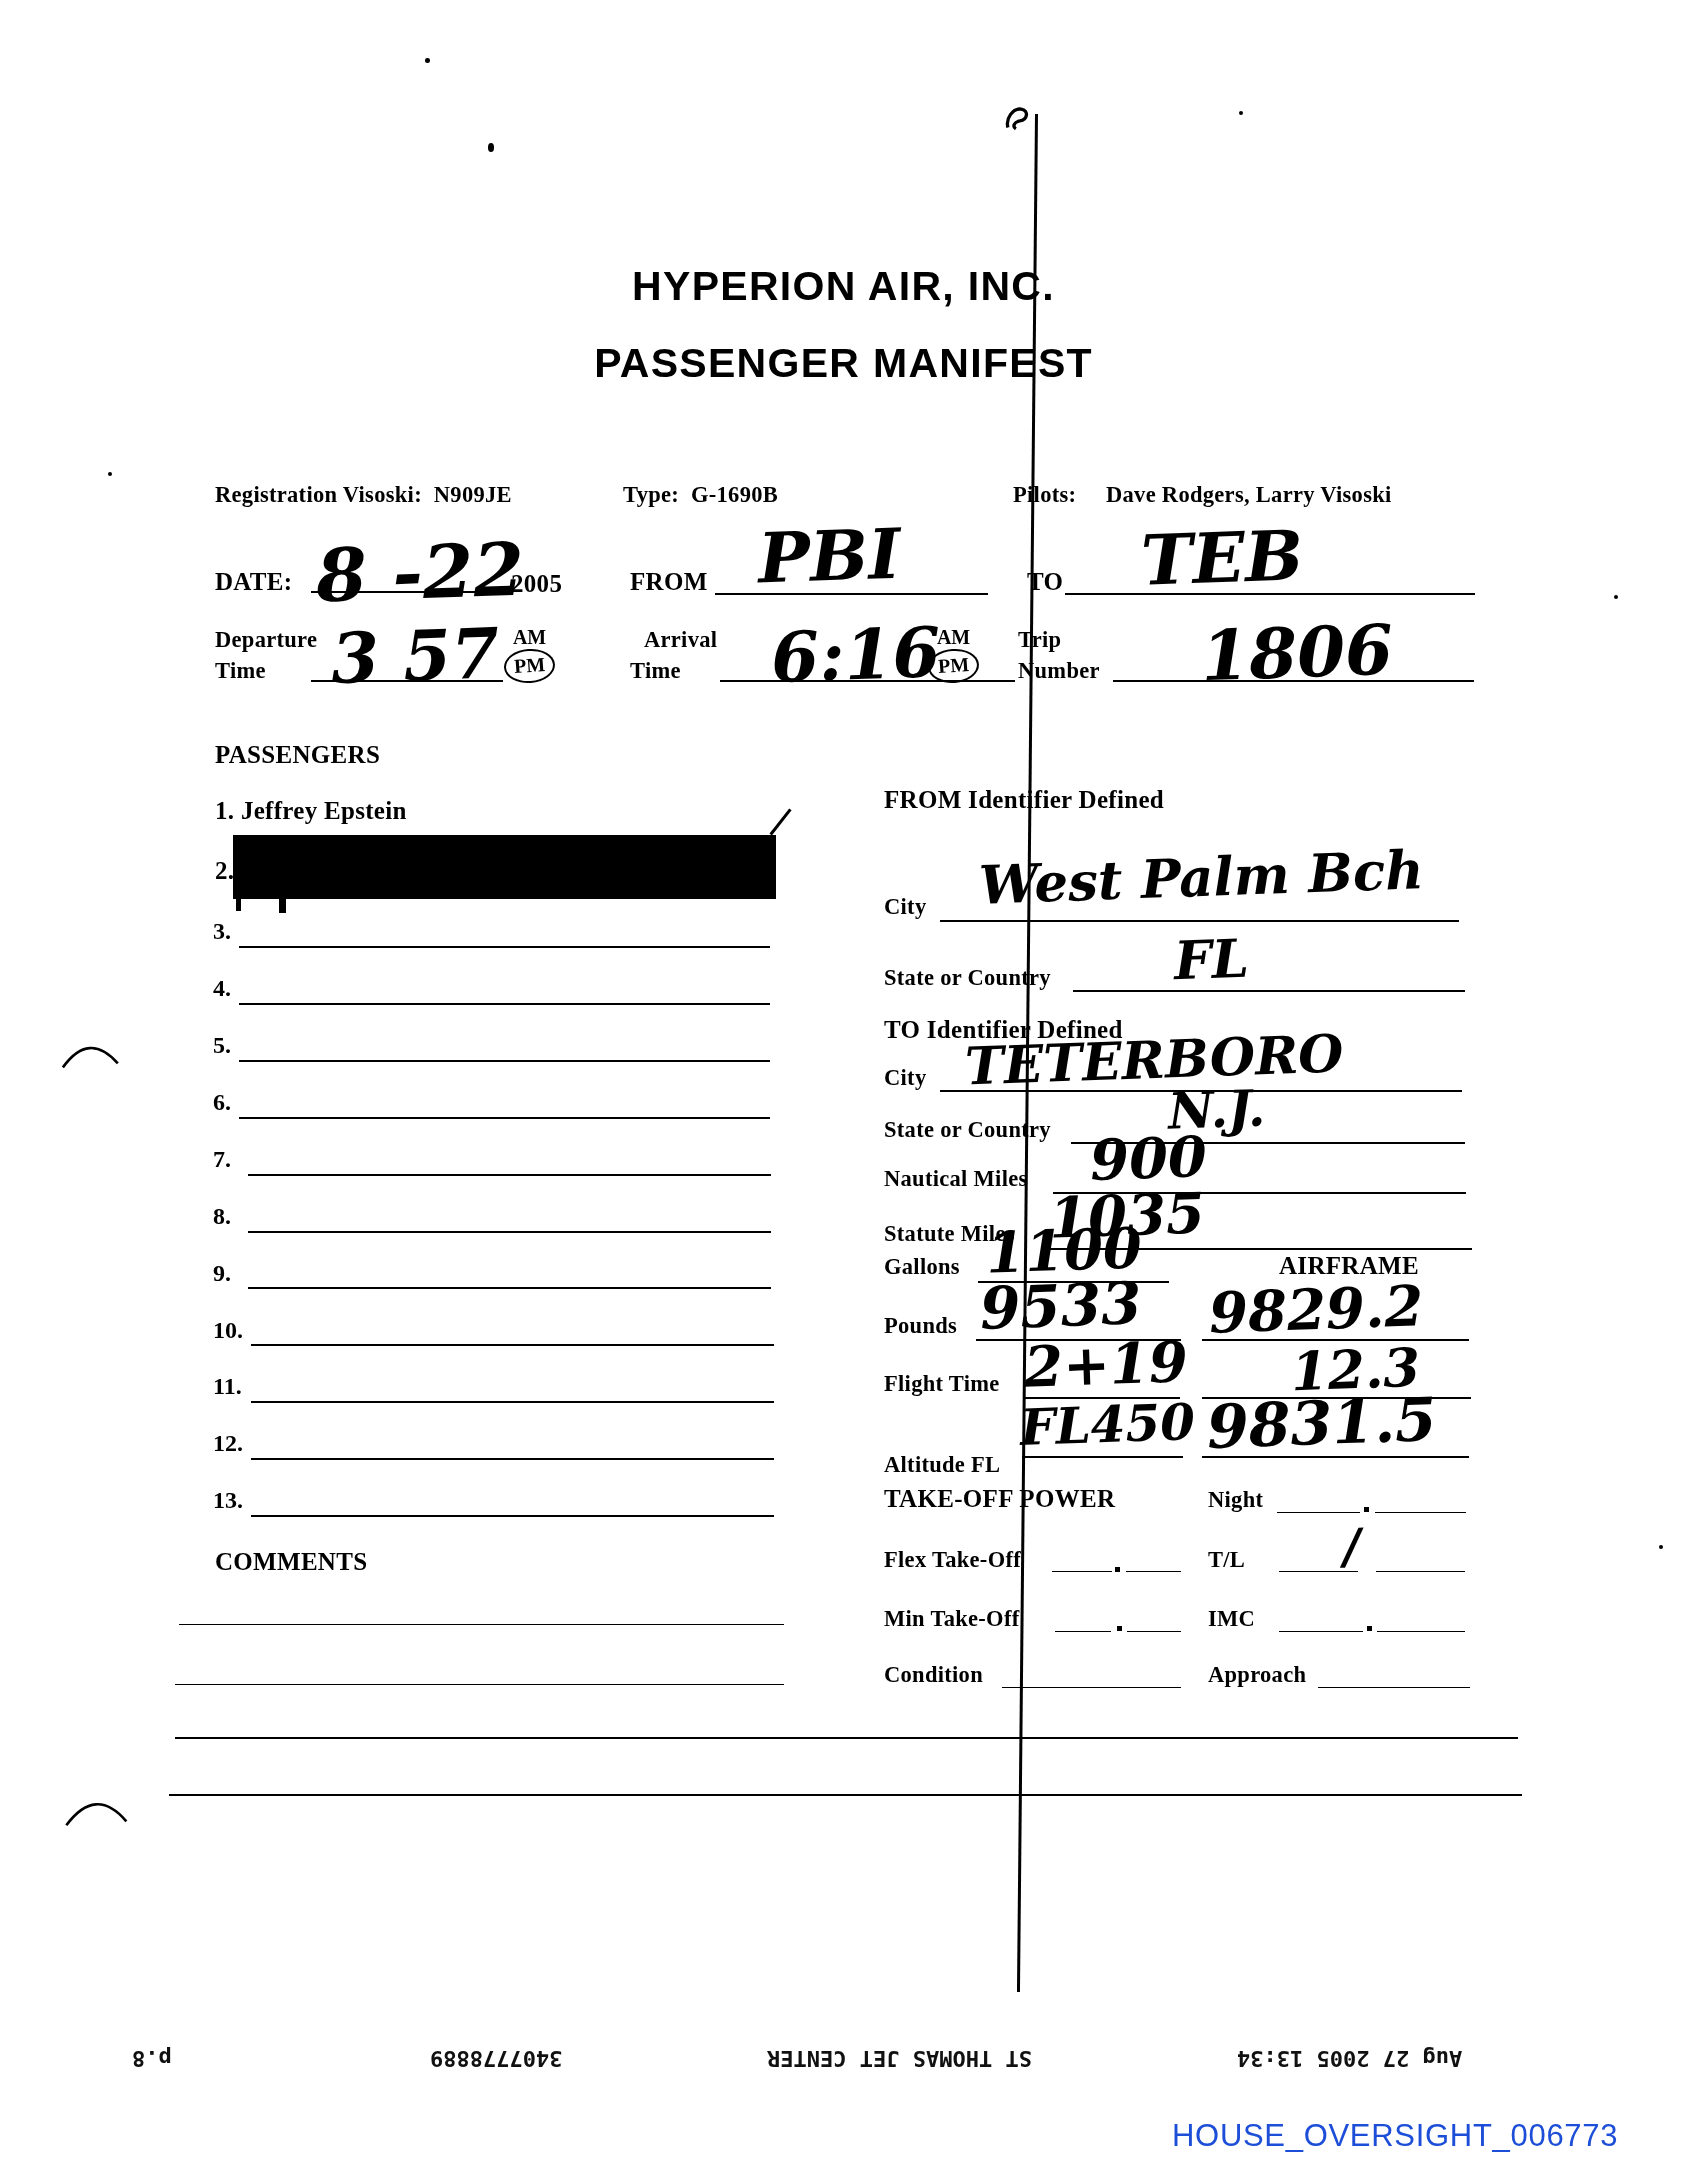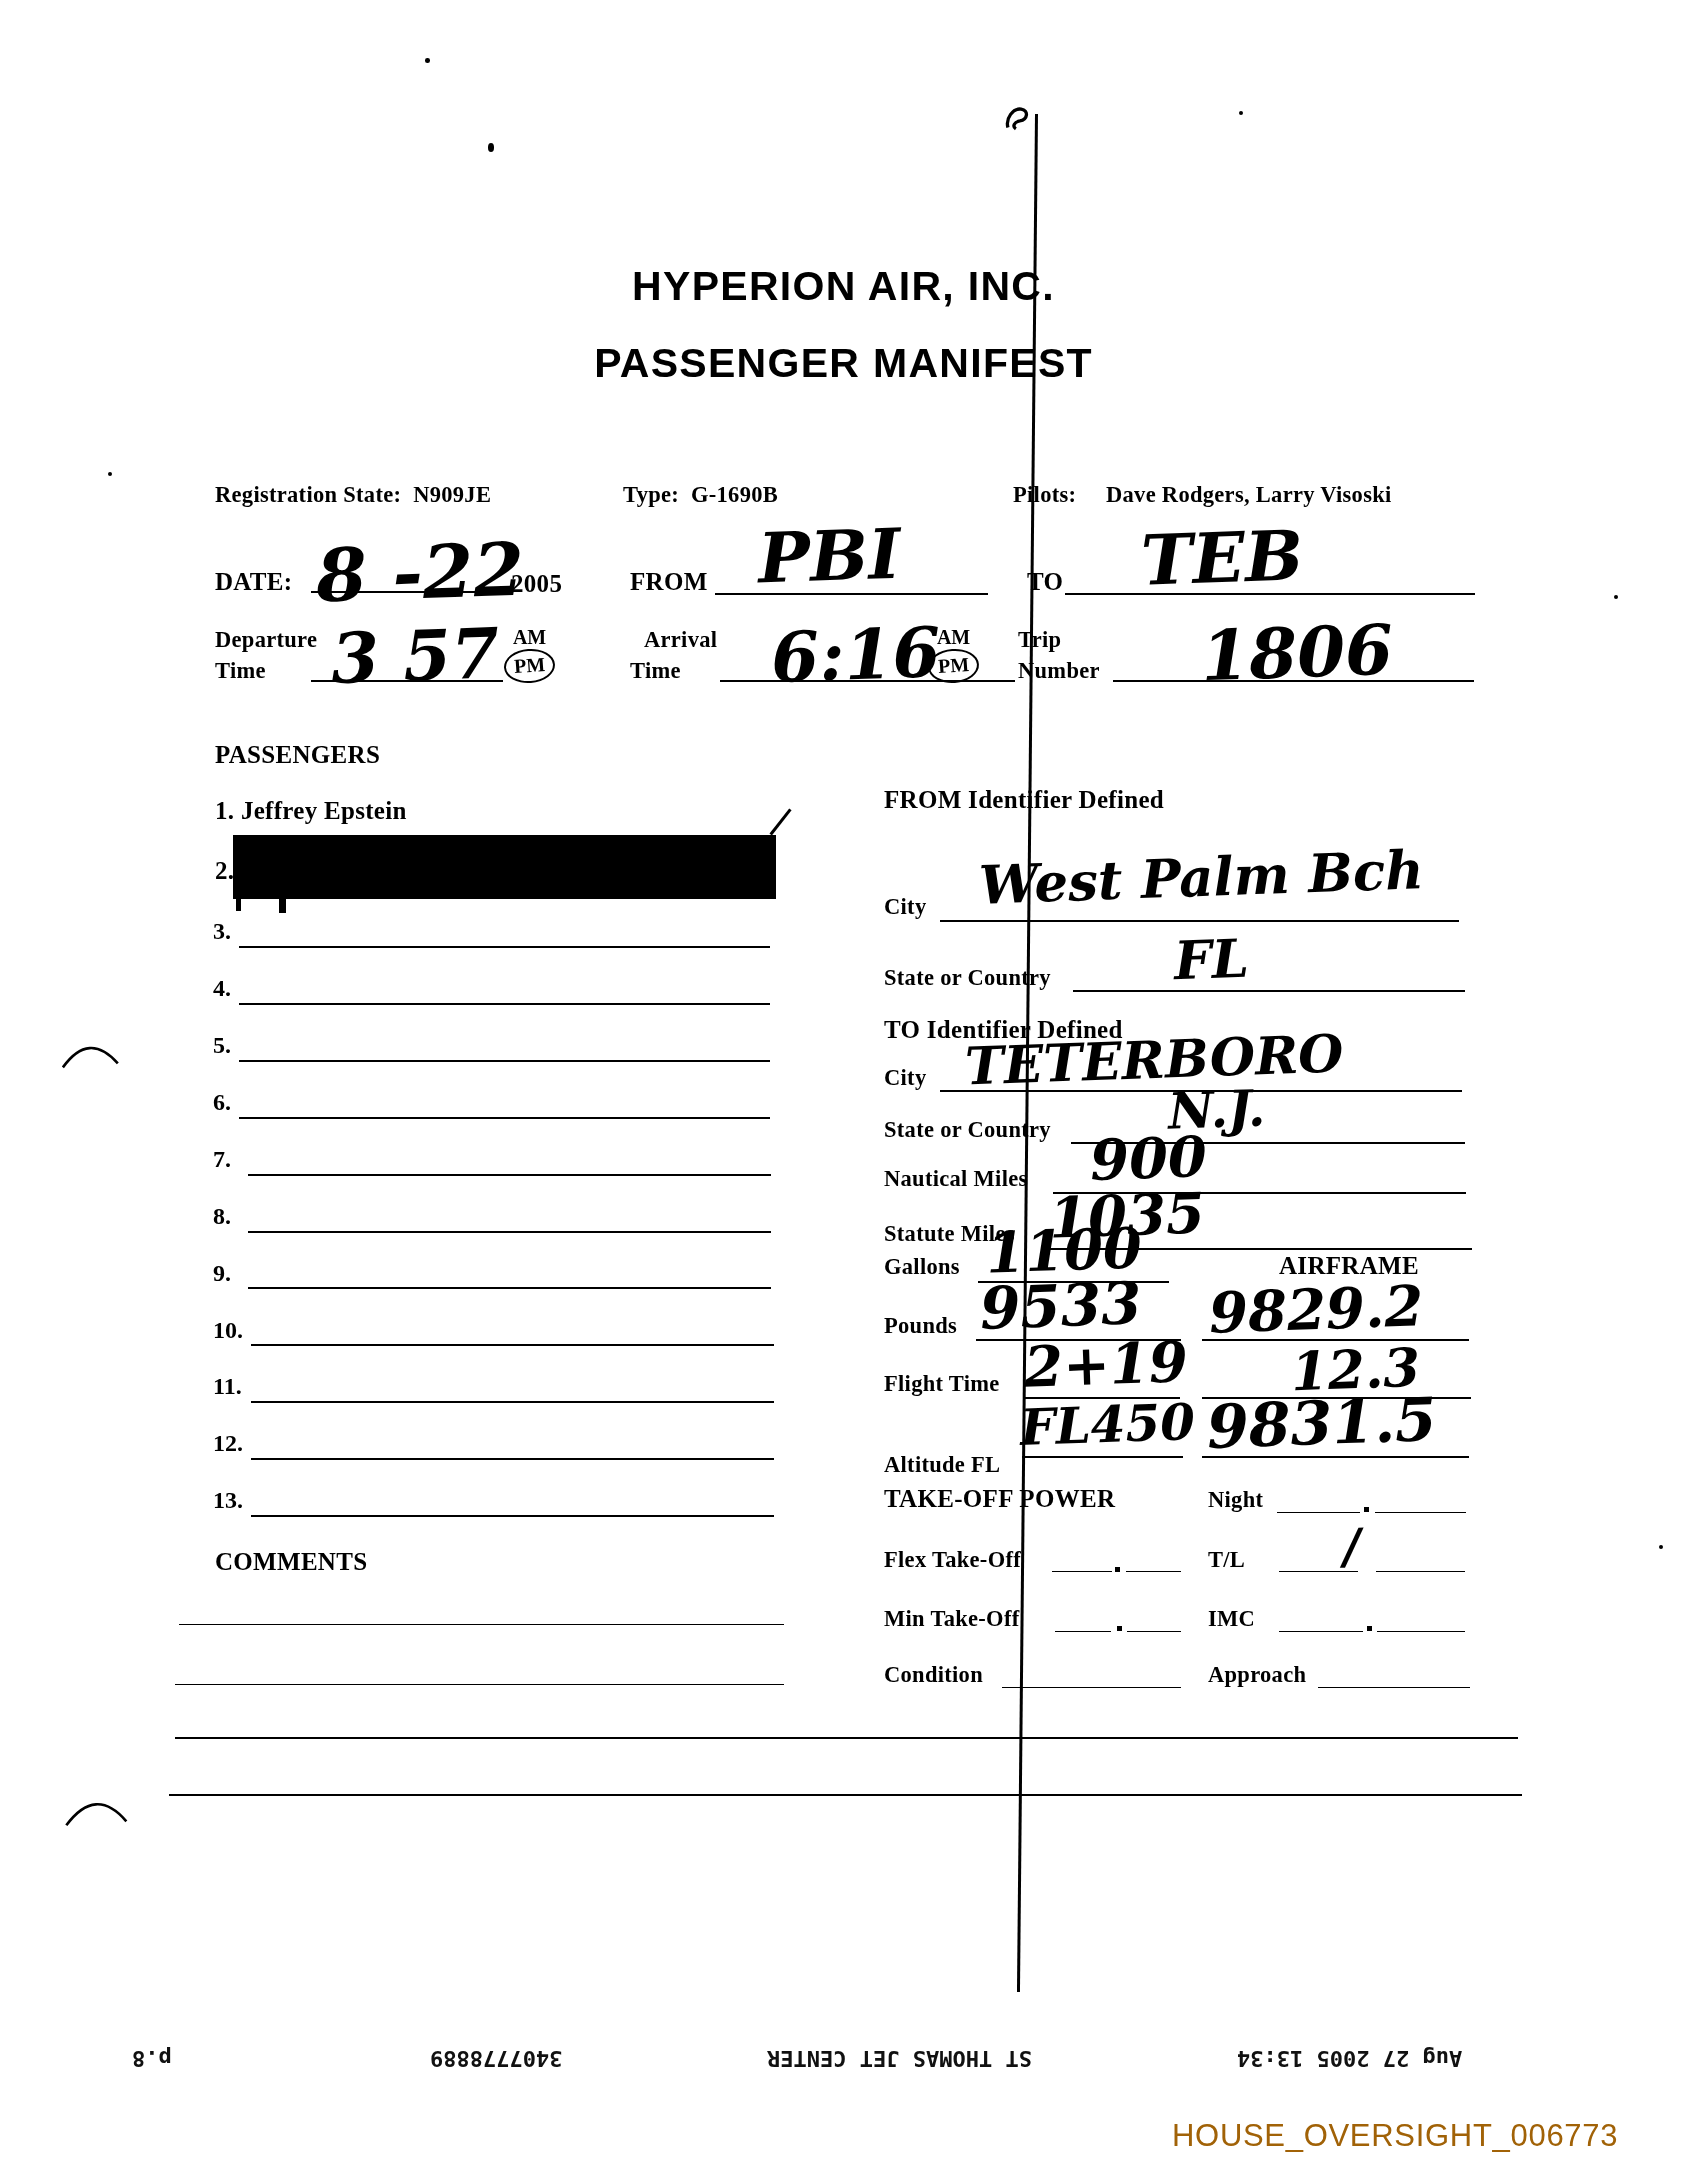--- a/index.html
+++ b/index.html
@@ -25,21 +25,21 @@
   .num { position:absolute; font-family:"Liberation Serif", serif; font-weight:700; font-size:24px; }
   
   .ampm { position:absolute; font-family:"Liberation Serif", serif; font-weight:700;
           font-size:20px; text-align:center; line-height:22.5px; }
   .pm-circ { display:inline-block; border:2.6px solid #000; border-radius:50%;
              padding:2.6px 8px 5.3px 8px; transform:rotate(-4deg); }
   
   .fax { position:absolute; font-family:"DejaVu Sans Mono", monospace; font-weight:700;
          font-size:22px; transform:rotate(180deg); white-space:nowrap; color:#111; }
   .bates { position:absolute; font-family:"Liberation Sans", sans-serif;
-           font-size:31px; letter-spacing:0.7px; color:#a16207; }
+           font-size:31px; letter-spacing:0.7px; color:#1d4ed8; }
   .speck { position:absolute; background:#000; border-radius:50%; }
   .bar { position:absolute; background:#000; }
   .dotseg { position:absolute; width:4.6px; height:4.6px; background:#000; }
 </style>
 </head>
 <body>
 
 <div class="page">
 
   <div style="position:absolute; left:1035px; top:114px; width:2.6px; height:1878px; background:#000; transform:rotate(0.55deg); transform-origin:top left;"></div>
@@ -56,21 +56,21 @@
   <div class="speck" style="left:488px; top:143px; width:6px; height:8.6px;"></div>
   <div class="speck" style="left:1239px; top:111px; width:4px; height:4px;"></div>
   <div class="speck" style="left:108px; top:472px; width:4px; height:4px;"></div>
   <div class="speck" style="left:1614px; top:595px; width:4px; height:4px;"></div>
   <div class="speck" style="left:1659px; top:1545px; width:4px; height:4px;"></div>
 
   <div class="title" style="top:263px;">HYPERION AIR, INC.</div>
   <div class="title" style="top:340px;">PASSENGER MANIFEST</div>
 
   <div class="lbl" style="left:215px; top:482px;">
-    <span>Registration State:</span>&nbsp;
+    <span>Registration Visoski:</span>&nbsp;
     <span>N909JE</span>
   </div>
   <div class="lbl" style="left:623px; top:482px;">
     <span>Type:</span>&nbsp;
     <span>G-1690B</span>
   </div>
   <div class="lbl" style="left:1013px; top:482px;">Pilots:</div>
   <div class="lbl" style="left:1106px; top:482px;">Dave Rodgers,   Larry Visoski</div>
 
   <div class="lbl lbl-lg" style="left:215px; top:568px;">DATE:</div>

